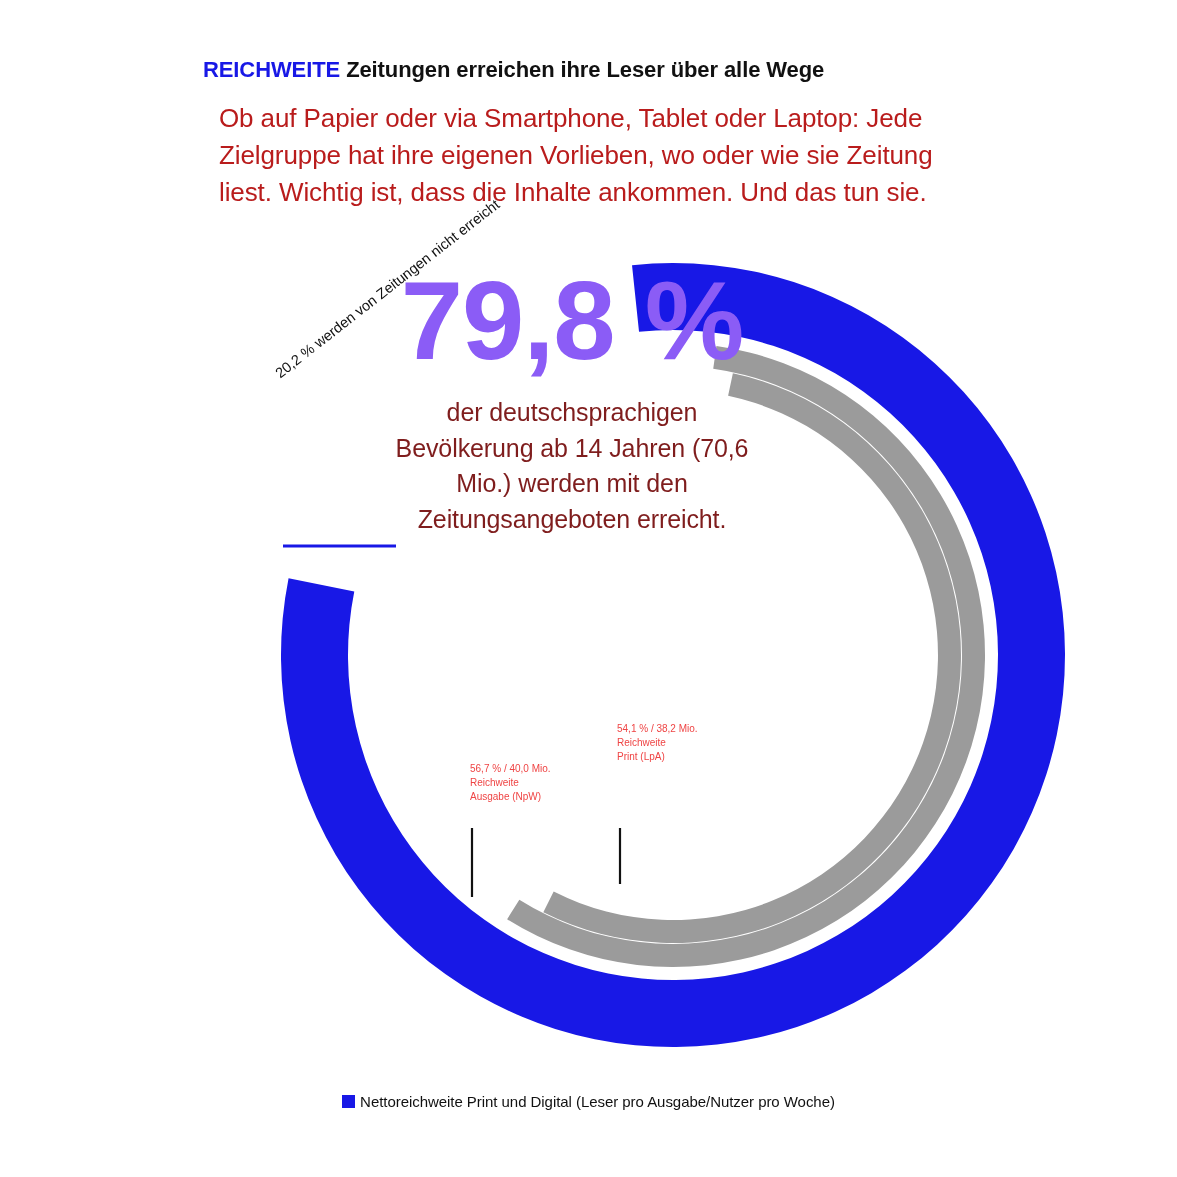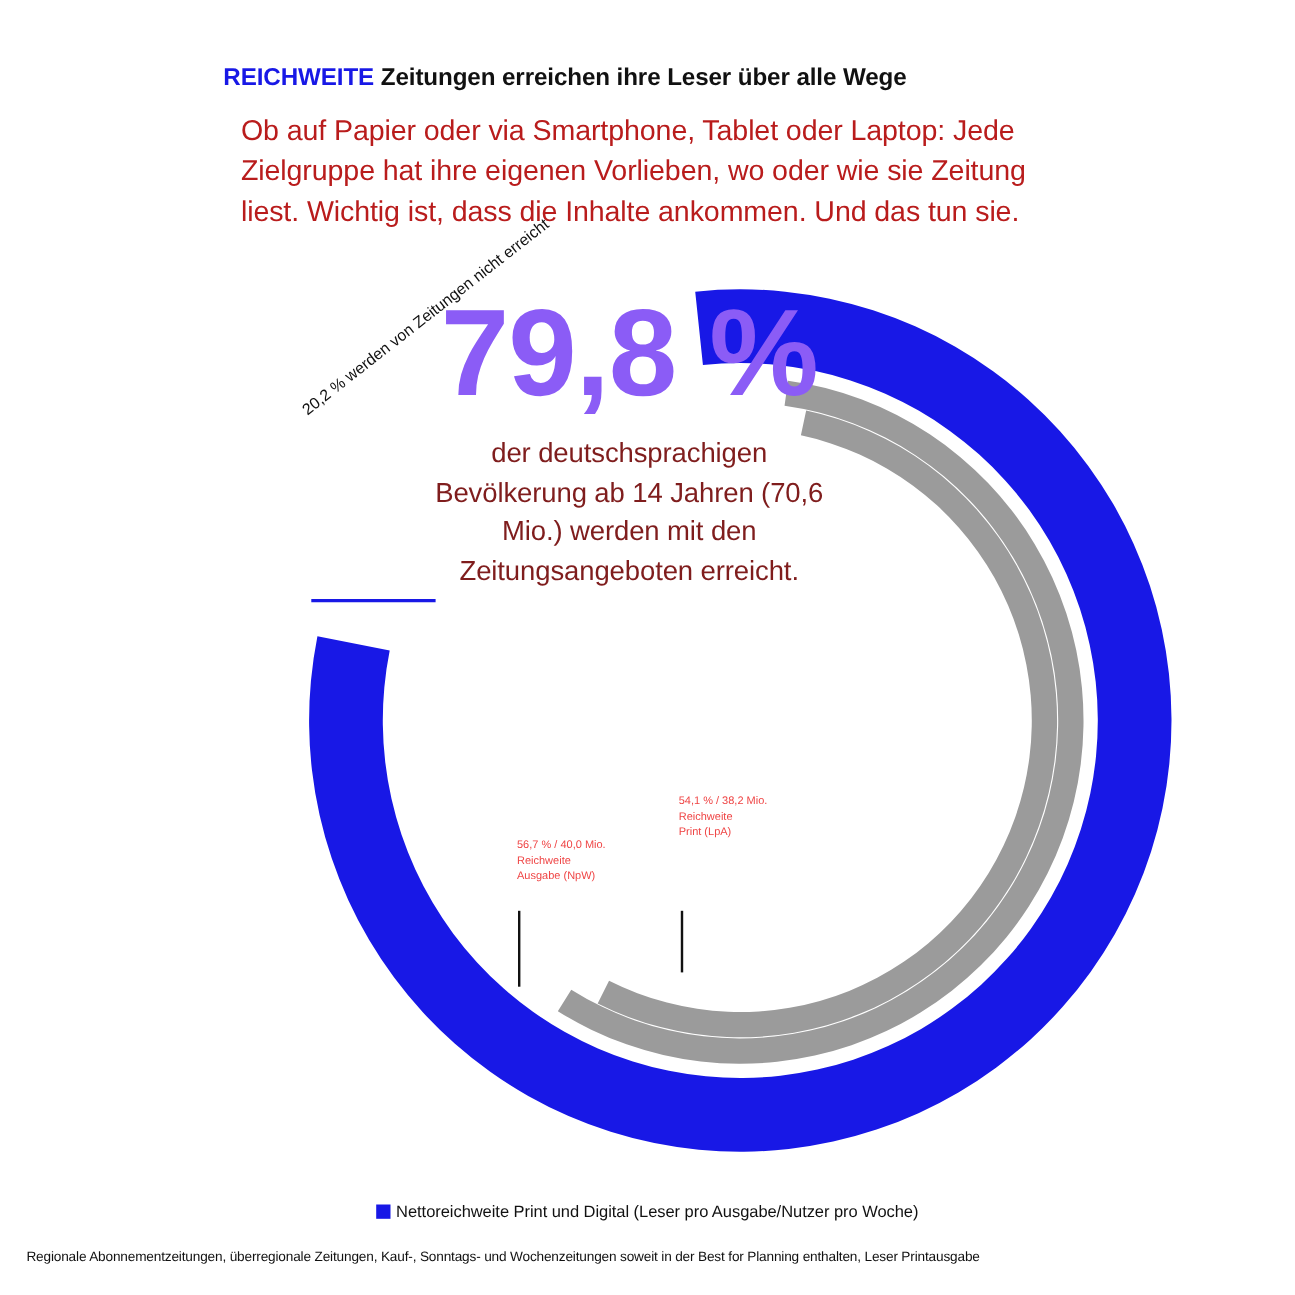--- a/index.html
+++ b/index.html
@@ -193,14 +193,13 @@
 </div>
 
 <div class="legend">
   <div class="legend-item">
     <span class="legend-swatch"></span>
     <span class="legend-label">Nettoreichweite Print und Digital (Leser pro Ausgabe/Nutzer pro Woche)</span>
   </div>
 </div>
 
 <div class="footnote">
-  <div>Regionale Abonnementzeitungen, überregionale Zeitungen, Kauf-, Sonntags- und Wochenzeitungen soweit in der Best for Planning enthalten, Leser Printausgabe</div>
 </div>
 
 </body></html>

